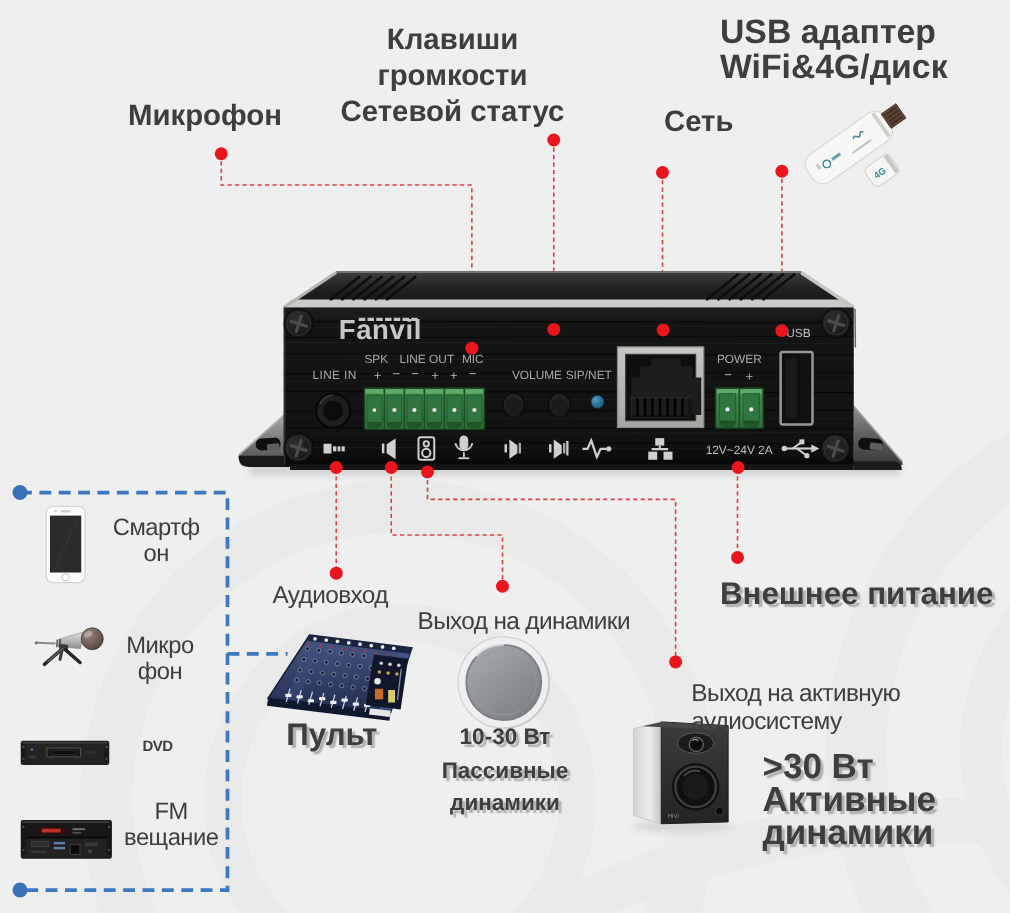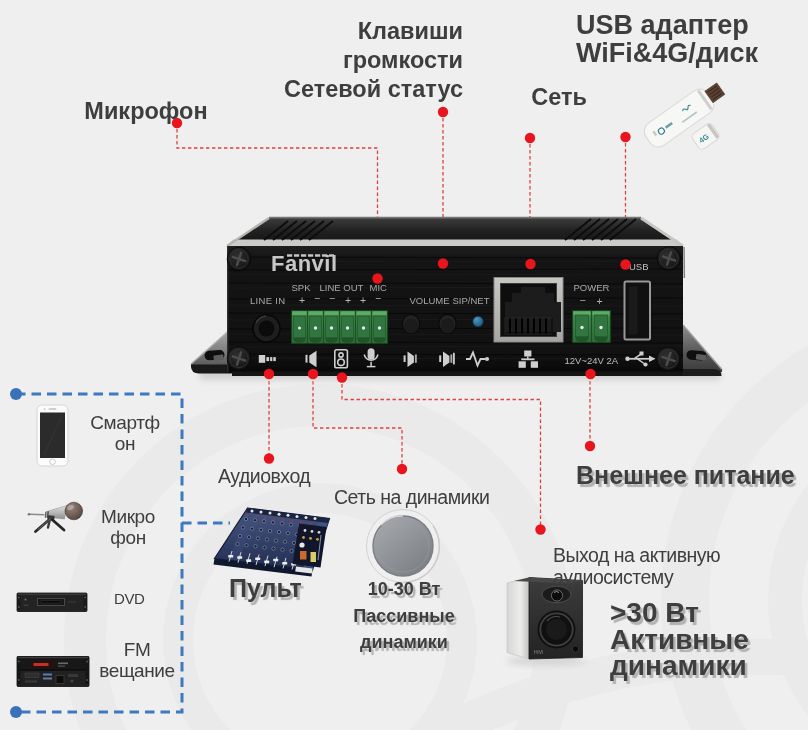--- a/index.html
+++ b/index.html
@@ -581,27 +581,27 @@
     <circle cx="269" cy="458.5" r="5.2"></circle>
     <circle cx="313" cy="374" r="5.2"></circle>
     <circle cx="402" cy="469" r="5.2"></circle>
     <circle cx="342" cy="377.5" r="5.2"></circle>
     <circle cx="540.5" cy="529.5" r="5.2"></circle>
     <circle cx="590.5" cy="374" r="5.2"></circle>
     <circle cx="590" cy="446" r="5.2"></circle>
   </g>
 </svg>
 
-<div class="lbl b" style="left:80px;top:79px;width:132px;font-size:23.5px;text-align:center;margin-top:19px;">Микрофон</div>
-<div class="lbl b c" style="left:261px;top:17px;width:202px;font-size:23.5px;line-height:29px;text-align:right;">Клавиши<br>громкости<br>Сетевой статус</div>
+<div class="lbl b" style="left:98px;top:79px;width:132px;font-size:23.5px;text-align:center;">Микрофон</div>
+<div class="lbl b c" style="left:261px;top:17px;width:202px;font-size:23.5px;line-height:29px;">Клавиши<br>громкости<br>Сетевой статус</div>
 <div class="lbl b" style="left:519px;top:84px;width:80px;font-size:23.5px;text-align:center;">Сеть</div>
 <div class="lbl b" style="left:576px;top:11px;font-size:27px;line-height:28px;">USB адаптер<br>WiFi&amp;4G/диск</div>
 <div class="lbl" style="left:218px;top:465px;font-size:19.5px;letter-spacing:-0.5px;">Аудиовход</div>
-<div class="lbl" style="left:334px;top:486px;font-size:19.5px;letter-spacing:-0.5px;">Сеть на динамики</div>
+<div class="lbl" style="left:334px;top:486px;font-size:19.5px;letter-spacing:-0.5px;">Выход на динамики</div>
 <div class="lbl b sh" style="left:576px;top:461px;font-size:25px;">Внешнее питание</div>
 <div class="lbl" style="left:553px;top:528px;font-size:19.5px;line-height:22px;letter-spacing:-0.5px;margin-top:16px;">Выход на активную<br>аудиосистему</div>
 <div class="lbl b sh" style="left:229px;top:574px;font-size:25px;">Пульт</div>
 <div class="lbl b sh c" style="left:322px;top:576px;width:164px;font-size:18px;line-height:26.5px;">10-30 Вт<br>Пассивные<br>динамики</div>
 <div class="lbl b sh" style="left:610px;top:600px;font-size:28px;line-height:26.5px;">&gt;30 Вт<br>Активные<br>динамики</div>
 <div class="lbl c" style="left:85px;top:412px;width:80px;font-size:19px;line-height:21px;letter-spacing:-0.4px;">Смартф<br>он</div>
 <div class="lbl c" style="left:88px;top:506px;width:80px;font-size:19px;line-height:21px;letter-spacing:-0.4px;">Микро<br>фон</div>
-<div class="lbl" style="left:114px;top:590px;font-size:15px;letter-spacing:-0.4px;">DVD</div>
+<div class="lbl" style="left:114px;top:590px;font-size:12px;letter-spacing:-0.4px;font-weight:bold;">DVD</div>
 <div class="lbl c" style="left:97px;top:639px;width:80px;font-size:19px;line-height:21px;letter-spacing:-0.4px;">FM<br>вещание</div>
 
 </body></html>

